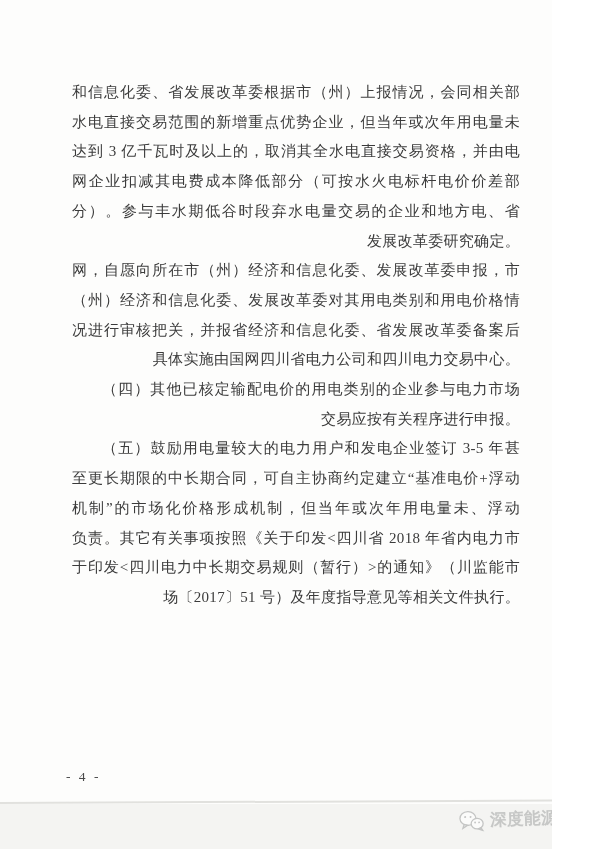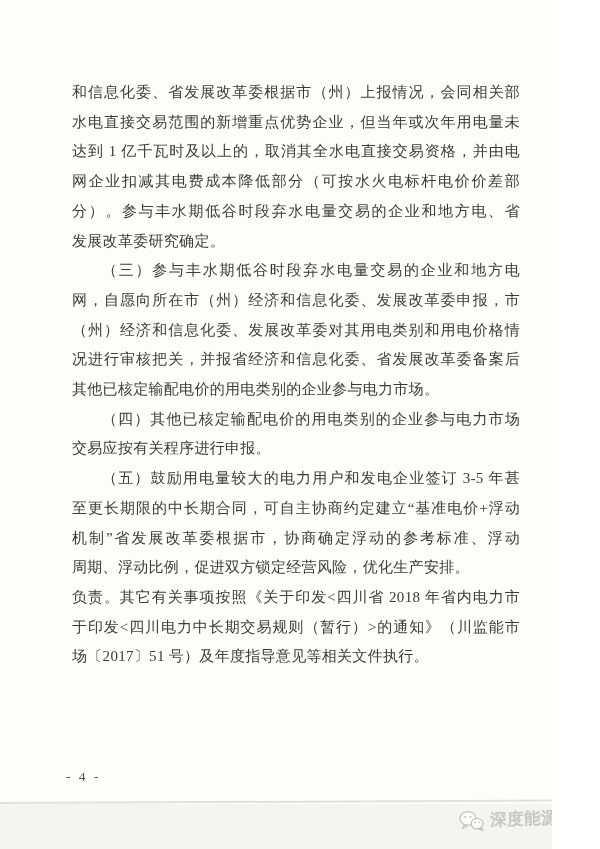--- a/index.html
+++ b/index.html
@@ -18,21 +18,21 @@
   .text-block {
     position: absolute;
     left: 72px;
     top: 78px;
     width: 448px;
     font-size: 15px;
     line-height: 29.7px;
     color: #3b3b3b;
     letter-spacing: 0.3px;
   }
-  .line { text-align: left; }
+  .line { text-align: right; }
   .line.fill {
     text-align: justify;
     text-align-last: justify;
   }
   .line.indent { text-indent: 2em; }
 
   
   .page-number {
     position: absolute;
     left: 66px;
@@ -105,35 +105,33 @@
   }
 </style>
 </head>
 <body>
 
 <div class="page">
 
   <div class="text-block">
       <div class="line fill">和信息化委、省发展改革委根据市（州）上报情况，会同相关部</div>
       <div class="line fill">水电直接交易范围的新增重点优势企业，但当年或次年用电量未</div>
-      <div class="line fill">达到 1 亿千瓦时及以上的，取消其全水电直接交易资格，并由电</div>
+      <div class="line fill">达到 3 亿千瓦时及以上的，取消其全水电直接交易资格，并由电</div>
       <div class="line fill">网企业扣减其电费成本降低部分（可按水火电标杆电价价差部</div>
       <div class="line fill">分）。参与丰水期低谷时段弃水电量交易的企业和地方电、省</div>
       <div class="line">发展改革委研究确定。</div>
-      <div class="line fill indent">（三）参与丰水期低谷时段弃水电量交易的企业和地方电</div>
       <div class="line fill">网，自愿向所在市（州）经济和信息化委、发展改革委申报，市</div>
       <div class="line fill">（州）经济和信息化委、发展改革委对其用电类别和用电价格情</div>
       <div class="line fill">况进行审核把关，并报省经济和信息化委、省发展改革委备案后</div>
-      <div class="line">其他已核定输配电价的用电类别的企业参与电力市场。</div>
+      <div class="line">具体实施由国网四川省电力公司和四川电力交易中心。</div>
       <div class="line fill indent">（四）其他已核定输配电价的用电类别的企业参与电力市场</div>
       <div class="line">交易应按有关程序进行申报。</div>
       <div class="line fill indent">（五）鼓励用电量较大的电力用户和发电企业签订 3-5 年甚</div>
       <div class="line fill">至更长期限的中长期合同，可自主协商约定建立“基准电价+浮动</div>
-      <div class="line fill">机制”省发展改革委根据市，协商确定浮动的参考标准、浮动</div>
-      <div class="line">周期、浮动比例，促进双方锁定经营风险，优化生产安排。</div>
+      <div class="line fill">机制”的市场化价格形成机制，但当年或次年用电量未、浮动</div>
       <div class="line fill">负责。其它有关事项按照《关于印发&lt;四川省 2018 年省内电力市</div>
       <div class="line fill">于印发&lt;四川电力中长期交易规则（暂行）&gt;的通知》（川监能市</div>
       <div class="line">场〔2017〕51 号）及年度指导意见等相关文件执行。</div>
     </div>
 
   <div class="page-number">- 4 -</div>
 
   <div class="edge-line-right"></div>
   <div class="bottom-rule"></div>
   <div class="bottom-area">

